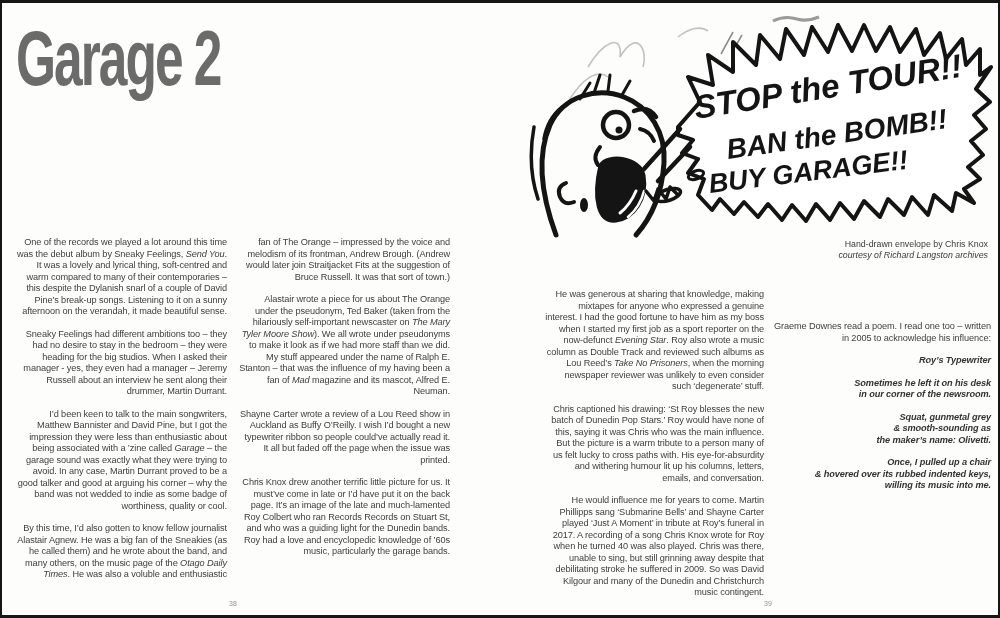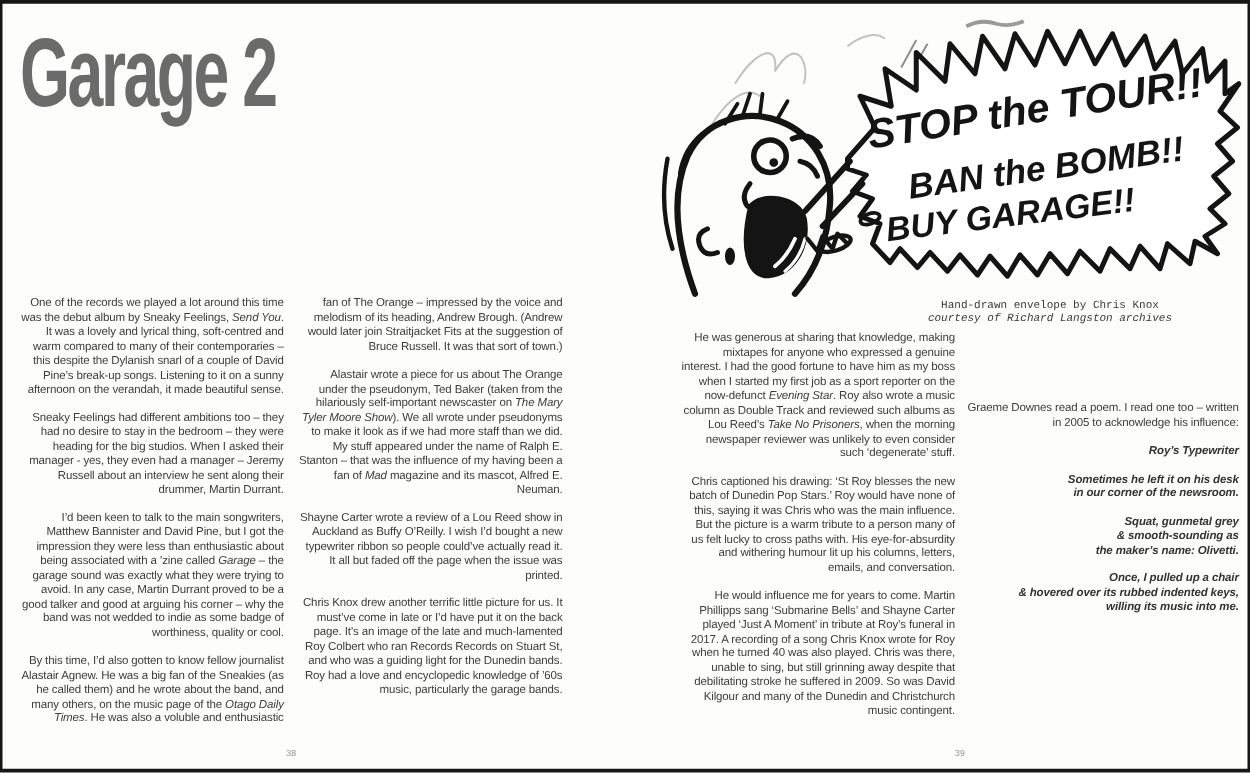--- a/index.html
+++ b/index.html
@@ -11,29 +11,29 @@
   .title{position:absolute;left:14px;top:16px;margin:0;font-size:78px;line-height:78px;
          font-weight:bold;color:#6b6b6b;letter-spacing:-3px;white-space:nowrap;
          transform:scaleX(.66);transform-origin:0 0}
 
   
   .col{position:absolute;font-size:9.2px;line-height:11.5px;color:#3d3d3d;
        letter-spacing:-.1px;text-align:right}
   .col p{margin:0 0 11px 0}
   .c1{left:14px;top:234px;width:211px}
   .c2{left:237px;top:234px;width:211px}
-  .r1{left:543px;top:262px;width:219px}
+  .r1{left:543px;top:286px;width:219px}
   .r2{left:771px;top:318px;width:218px}
 
   .intro{margin:0 0 22px 0}
   .poem-title{margin:0 0 13px 0;font-weight:bold;font-style:italic;color:#333}
   .poem p{font-weight:bold;font-style:italic;color:#333;margin:0 0 11px 0}
 
-  .caption{position:absolute;left:690px;top:236px;width:296px;text-align:center;
-           font-family:Liberation Mono, monospace;font-size:8.8px;line-height:10.8px;color:#3a3a3a}
+  .caption{position:absolute;left:690px;top:236px;width:296px;text-align:right;
+           font-family:Liberation Sans, sans-serif;font-size:8.8px;line-height:10.8px;color:#3a3a3a}
   .caption .cap2{font-style:italic}
 
   .pagenum{position:absolute;top:597px;font-size:7px;color:#909090;text-align:center}
   .pn-l{left:14px;width:434px}
   .pn-r{left:543px;width:446px}
 
   .drawing{position:absolute;left:526px;top:4px;width:466px;height:232px}
   .balloon-text{font-family:"Liberation Sans",sans-serif;font-weight:bold;font-style:italic;fill:#141414}
 </style>
 </head>
@@ -43,21 +43,21 @@
 
   <h1 class="title">Garage 2</h1>
 
   <div class="col c1">
       <p>One of the records we played a lot around this time was the debut album by Sneaky Feelings, <em>Send You</em>. It was a lovely and lyrical thing, soft-centred and warm compared to many of their contemporaries – this despite the Dylanish snarl of a couple of David Pine’s break-up songs. Listening to it on a sunny afternoon on the verandah, it made beautiful sense.</p>
       <p>Sneaky Feelings had different ambitions too – they had no desire to stay in the bedroom – they were heading for the big studios. When I asked their manager - yes, they even had a manager – Jeremy Russell about an interview he sent along their drummer, Martin Durrant.</p>
       <p>I’d been keen to talk to the main songwriters, Matthew Bannister and David Pine, but I got the impression they were less than enthusiastic about being associated with a ’zine called <em>Garage</em> – the garage sound was exactly what they were trying to avoid. In any case, Martin Durrant proved to be a good talker and  good at arguing his corner – why the band was not wedded to indie as some badge of worthiness, quality or cool.</p>
       <p>By this time, I’d also gotten to know fellow journalist Alastair Agnew. He was a big fan of the Sneakies (as he called them) and he wrote about the band, and many others, on the music page of the <em>Otago Daily Times</em>. He was also a voluble and enthusiastic</p>
     </div>
   <div class="col c2">
-      <p>fan of The Orange – impressed by the voice and melodism of its heading, Andrew Brough. (Andrew would later join Straitjacket Fits at the suggestion of Bruce Russell. It was that sort of town.)</p>
+      <p>fan of The Orange – impressed by the voice and melodism of its frontman, Andrew Brough. (Andrew would later join Straitjacket Fits at the suggestion of Bruce Russell. It was that sort of town.)</p>
       <p>Alastair wrote a piece for us about The Orange under the pseudonym, Ted Baker (taken from the hilariously self-important newscaster on <em>The Mary Tyler Moore Show</em>). We all wrote under pseudonyms to make it look as if we had more staff than we did. My stuff appeared under the name of Ralph E. Stanton – that was the influence of my having been a fan of <em>Mad</em> magazine and its mascot, Alfred E. Neuman.</p>
       <p>Shayne Carter wrote a review of a Lou Reed  show in Auckland as Buffy O’Reilly. I wish I’d bought a new typewriter ribbon so people could’ve actually read it. It all but faded off the page when the issue was printed.</p>
       <p>Chris Knox drew another terrific little picture for us. It must’ve come in late or I’d have put it on the back page. It’s an image of the late and much-lamented Roy Colbert who ran Records Records on Stuart St, and who was a guiding light for the Dunedin bands. Roy had a love and encyclopedic knowledge of ’60s music, particularly the garage bands.</p>
     </div>
 
   <div class="pagenum pn-l">38</div>
 
   <svg class="drawing" viewBox="0 0 466 232" xmlns="http://www.w3.org/2000/svg">
 
     <g stroke="#c2c2c2" stroke-width="1.6" fill="none">

